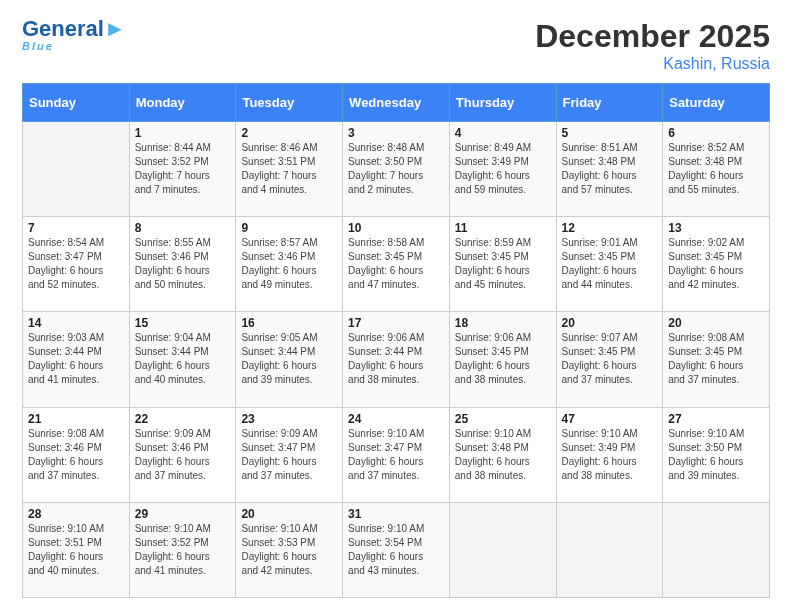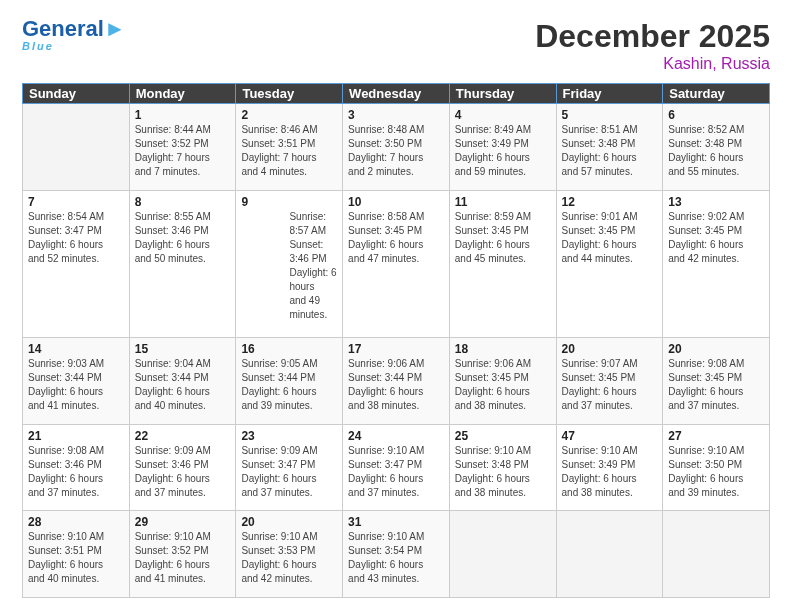--- a/index.html
+++ b/index.html
@@ -48,34 +48,34 @@
     .title-area {
       text-align: right;
     }
     .title-area h1 {
       font-size: 32px;
       font-weight: bold;
       color: #333;
     }
     .title-area h2 {
       font-size: 16px;
-      color: #a21caf;
+      color: #3b82f6;
       font-weight: normal;
     }
     .calendar {
       width: 100%;
       border-collapse: collapse;
       flex: 1;
     }
     .calendar thead tr th {
-      background: #404040;
+      background: #3b82f6;
       color: #fff;
       font-size: 13px;
       font-weight: bold;
-      padding: 2px 6px;
+      padding: 11px 6px;
       text-align: left;
       border: 1px solid #5a9ad4;
     }
     .calendar tbody tr td {
       vertical-align: top;
       border: 1px solid #ccc;
       padding: 4px 5px;
       font-size: 10.2px;
       color: #333;
       width: 14.28%;
@@ -185,21 +185,21 @@
           </td>
           <td>
             <span class="day-num">8</span>
             <div class="day-info" style="white-space: pre-line;">Sunrise: 8:55 AM
 Sunset: 3:46 PM
 Daylight: 6 hours
 and 50 minutes.</div>
           </td>
           <td>
             <span class="day-num">9</span>
-            <div class="day-info" style="white-space: pre-line; margin-left: 48px;">Sunrise: 8:57 AM
+            <div class="day-info" style="white-space: pre-line;">Sunrise: 8:57 AM
 Sunset: 3:46 PM
 Daylight: 6 hours
 and 49 minutes.</div>
           </td>
           <td>
             <span class="day-num">10</span>
             <div class="day-info" style="white-space: pre-line;">Sunrise: 8:58 AM
 Sunset: 3:45 PM
 Daylight: 6 hours
 and 47 minutes.</div>

